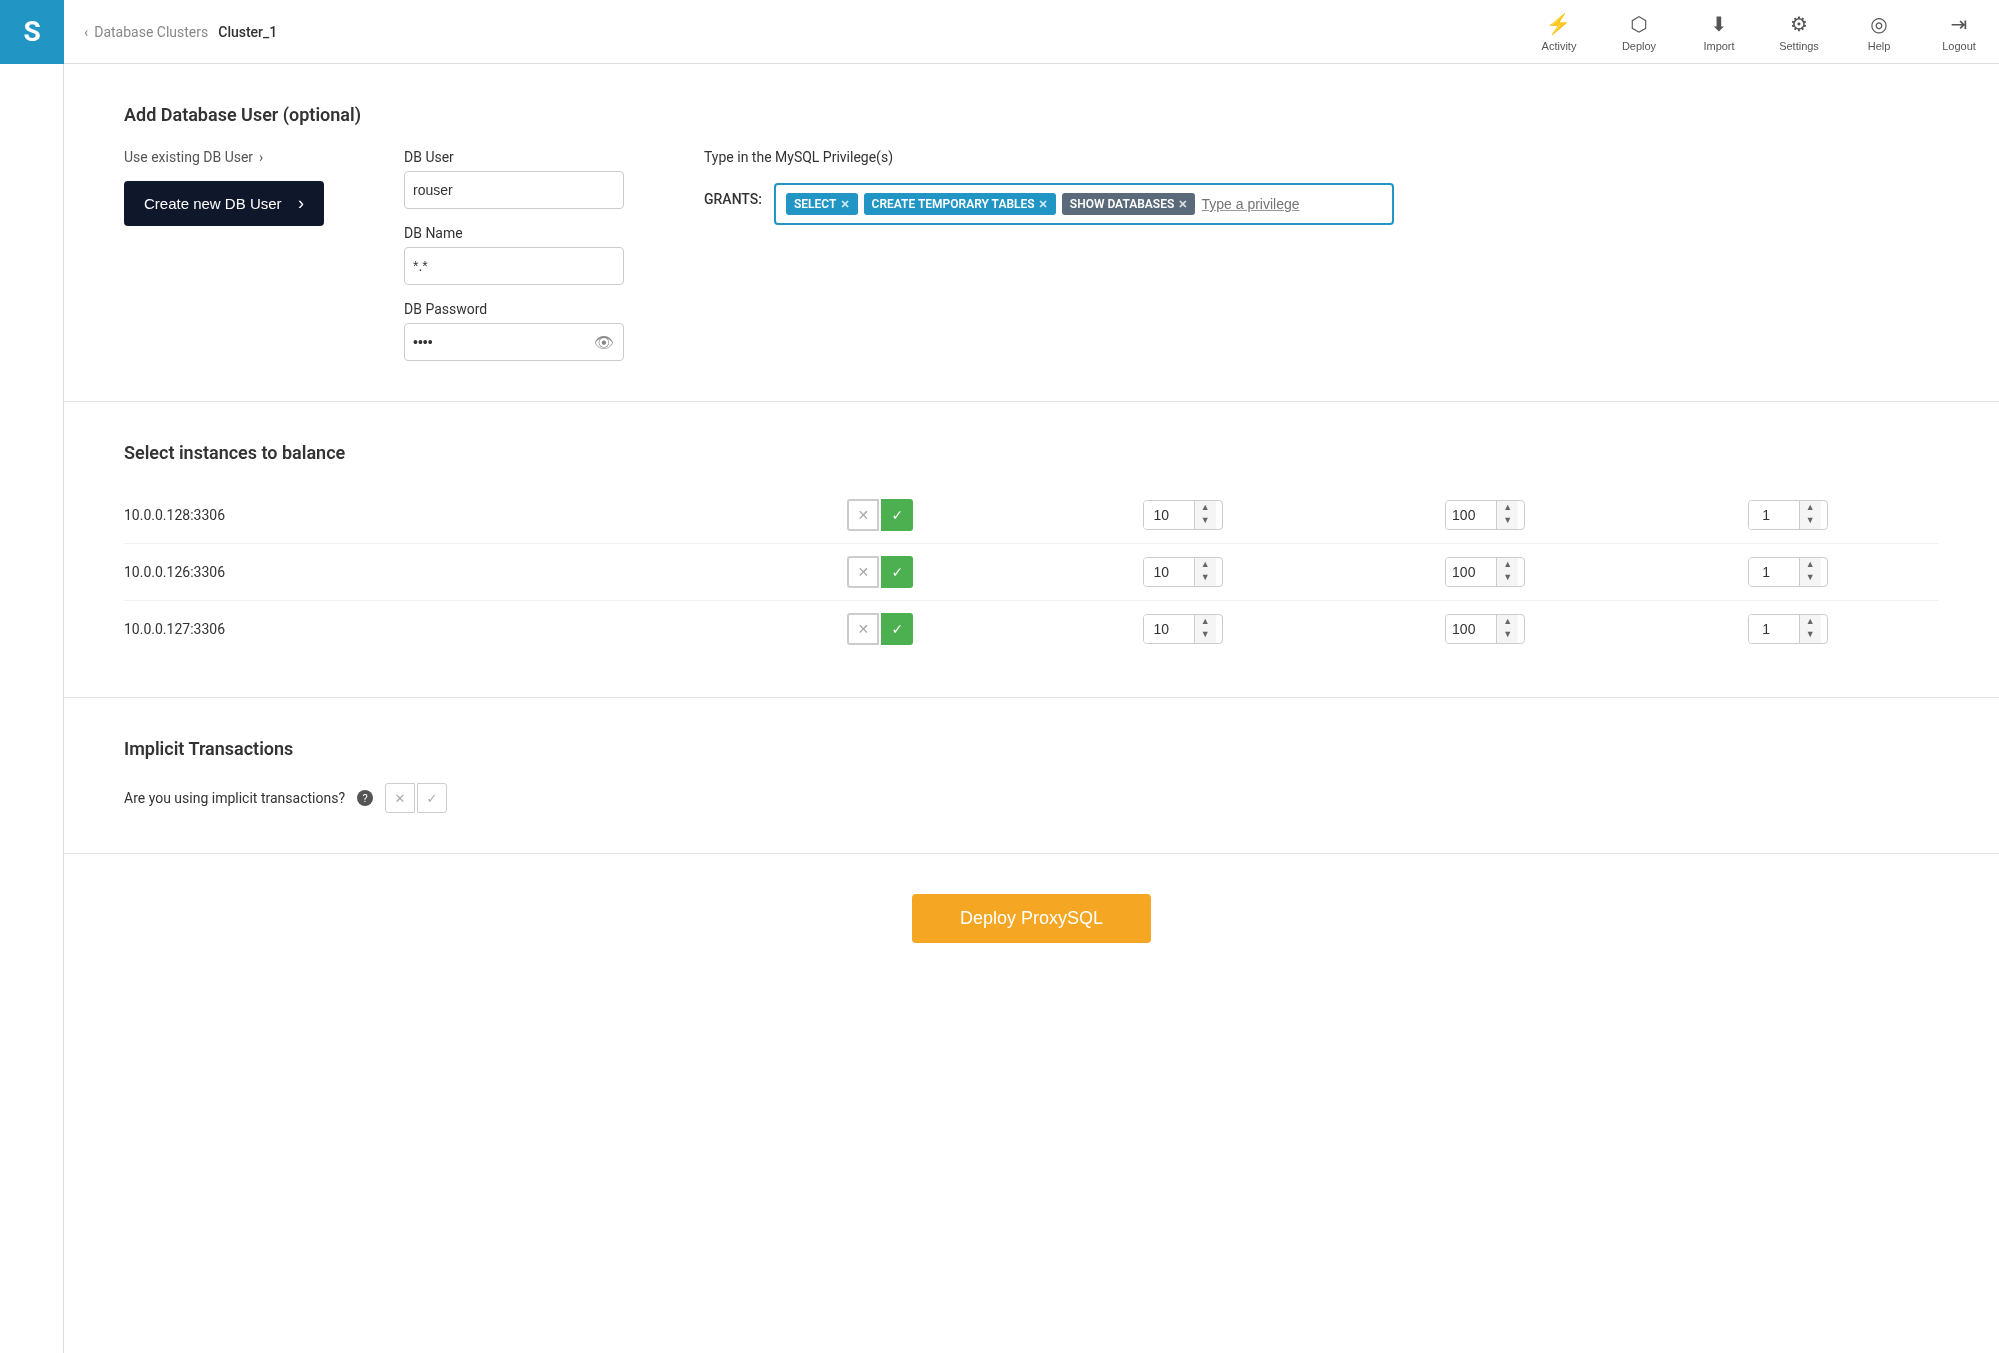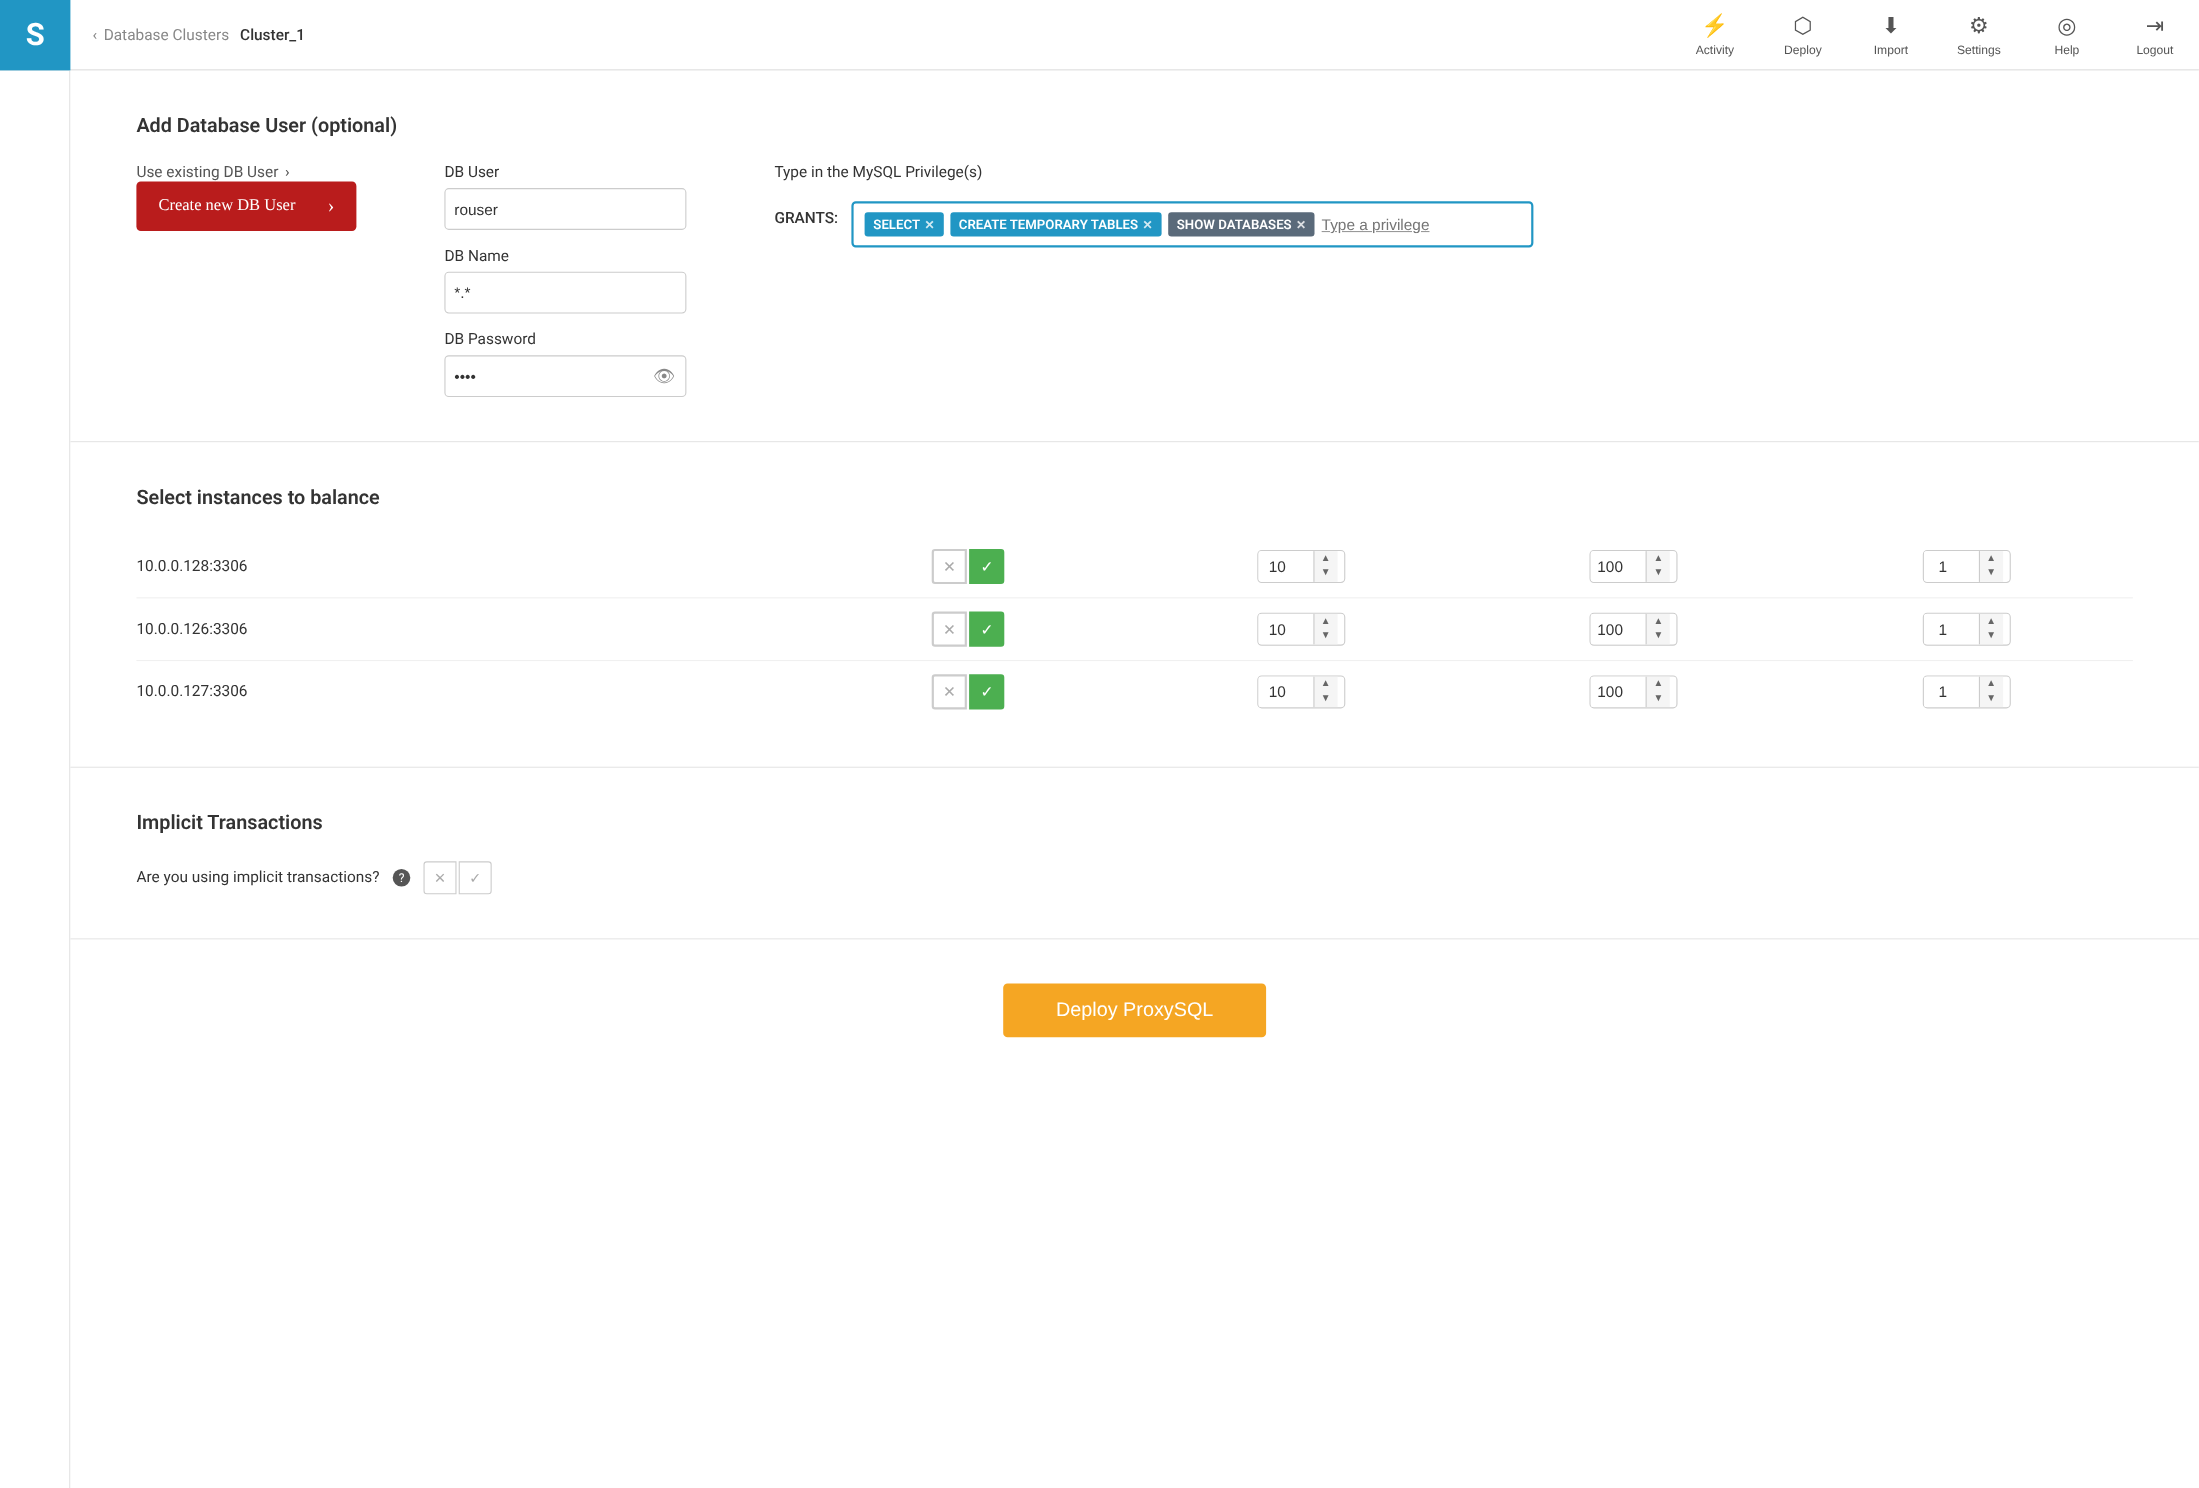--- a/index.html
+++ b/index.html
@@ -104,46 +104,46 @@
 
     
     .db-user-section {
       display: flex;
       gap: 80px;
       align-items: flex-start;
     }
     .db-user-left {
       display: flex;
       flex-direction: column;
+      gap: 16px;
       min-width: 200px;
       justify-content: space-between;
     }
     .use-existing-link {
       display: flex;
       align-items: center;
       gap: 6px;
       color: #555;
       font-size: 14px;
       cursor: pointer;
       text-decoration: none;
     }
     .create-new-btn {
       display: flex;
       align-items: center;
       justify-content: space-between;
-      background: #b91c1c;
+      background: #0f172a;
       color: #fff;
       border: none;
       border-radius: 4px;
       padding: 12px 20px;
       font-size: 15px;
       cursor: pointer;
       min-width: 200px;
       font-weight: 500;
-      font-family: Liberation Serif, serif;
     }
     .create-new-btn .btn-arrow {
       font-size: 18px;
     }
     .db-user-middle {
       display: flex;
       flex-direction: column;
       gap: 16px;
       min-width: 220px;
     }

